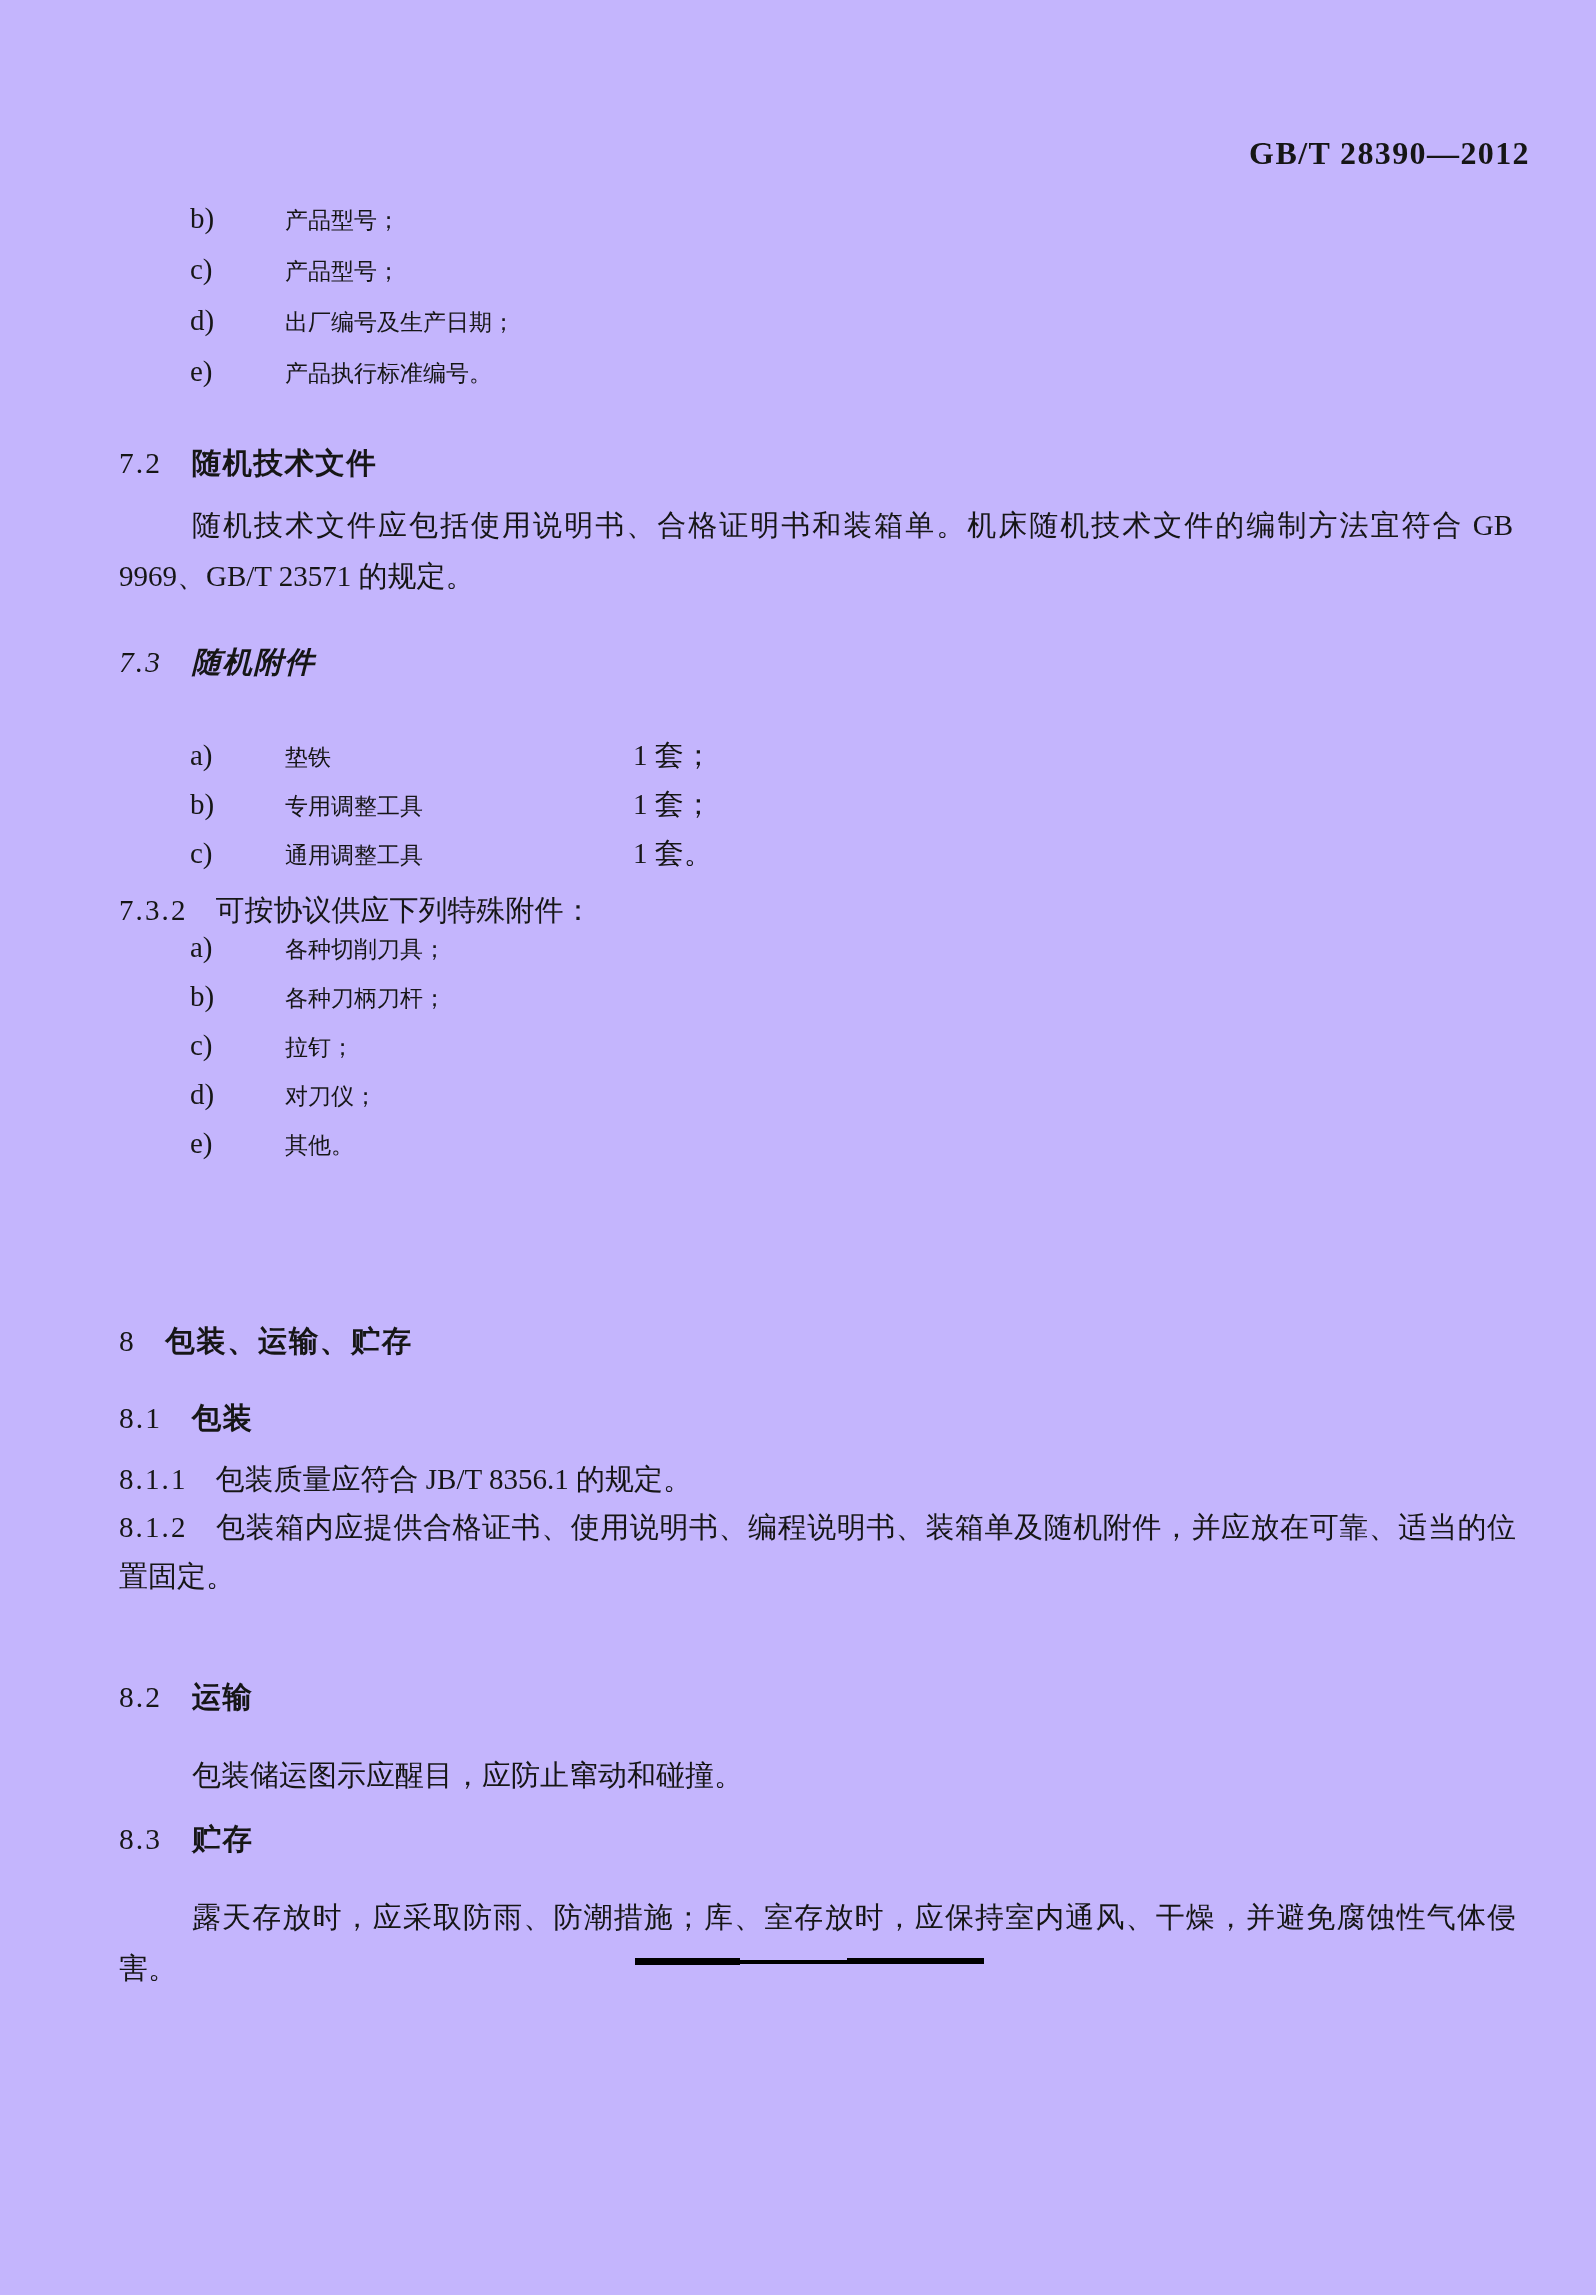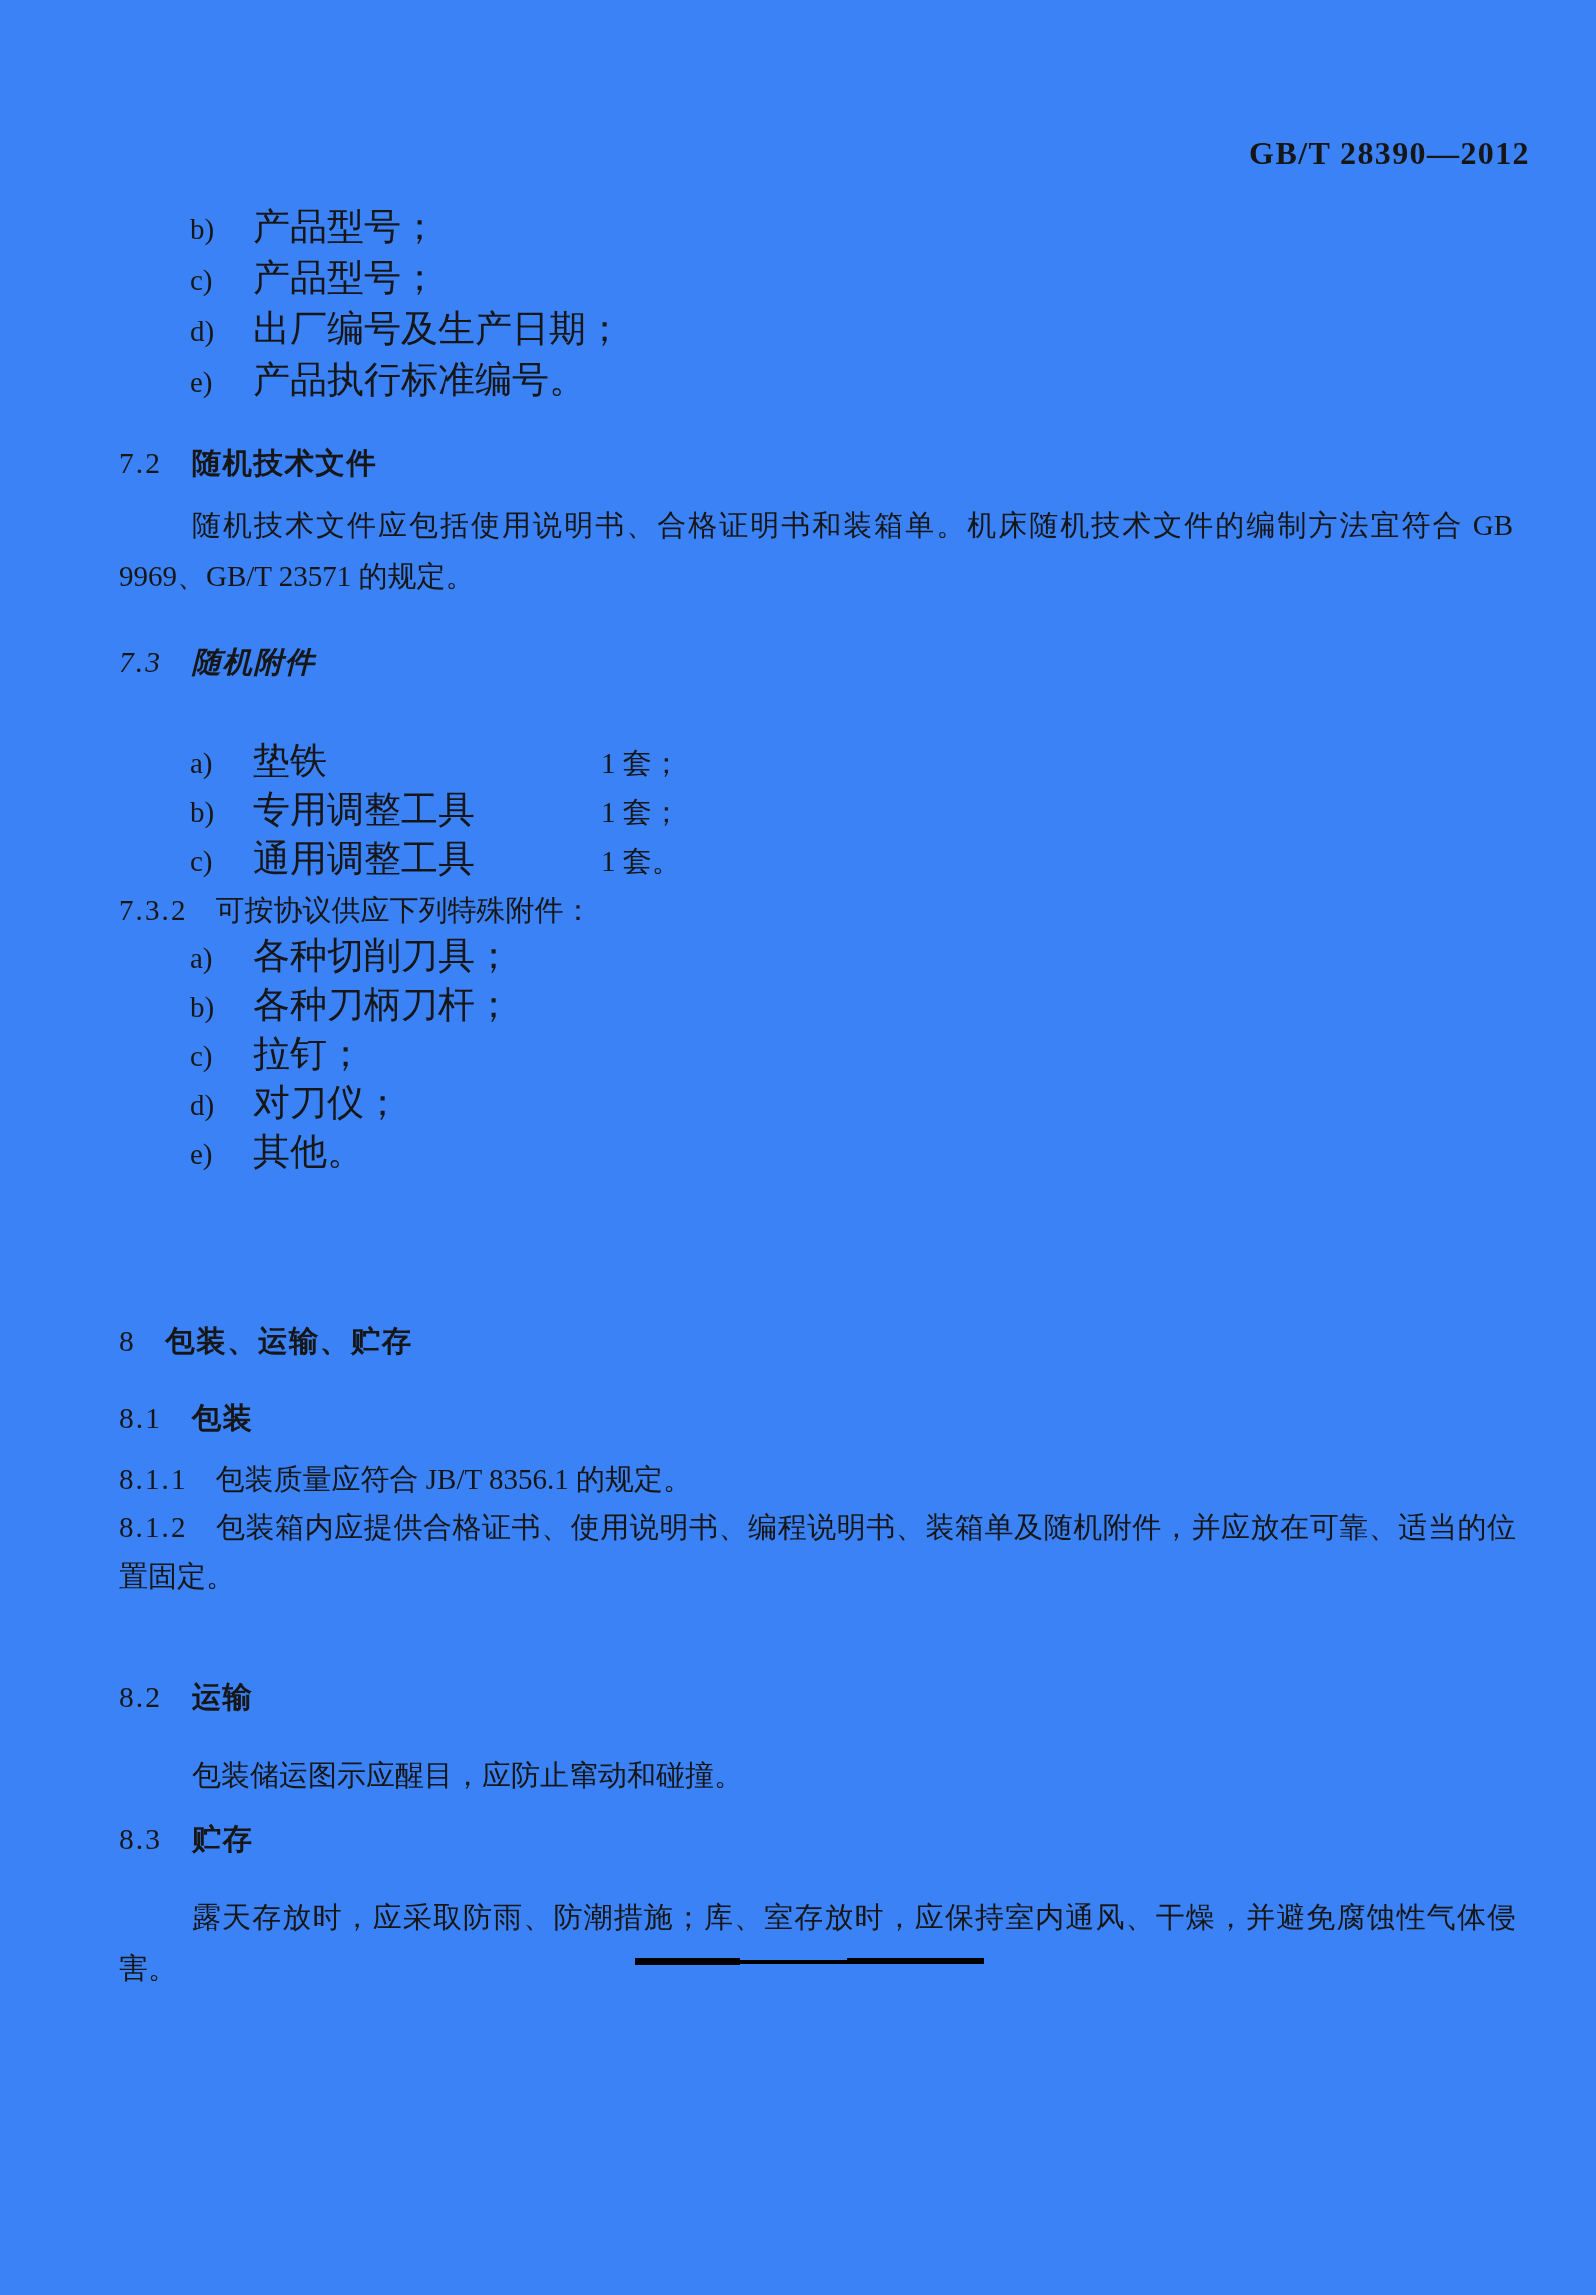--- a/index.html
+++ b/index.html
@@ -1,19 +1,19 @@
 <!DOCTYPE html>
 <html lang="zh" style="font-size:11.2px"><head>
 <meta charset="utf-8">
 <style>
   html,body { margin:0; padding:0; background:#e8e8e8; }
   .page {
     position:relative;
     width:1597px; height:2295px;
-    background:#3b82f6;
+    background:#c4b5fd;
     overflow:hidden;
     font-family:"Liberation Serif","DejaVu Serif",serif;
     color:#161616;
   }
   .abs { position:absolute; }
 
   
   .doc-header {
     top:135px; right:67px;
     font-size:32px; font-weight:bold;
@@ -21,21 +21,21 @@
     font-family:"Liberation Serif","DejaVu Serif",serif;
   }
 
   
   .letter-list { display:block; }
   .letter-row { display:flex; align-items:baseline; }
   .letter-row .letter {
     flex:0 0 63px;
     font-size:29px;
   }
-  .letter-row .item-text { font-size:37px; }
+  .letter-row .item-text { font-size:23px;margin-left:32px; }
   .toplist .letter-row { height:51px; }
   .acclist .letter-row, .speclist .letter-row { height:49px; }
   .acclist .item-text { flex:0 0 348px; }
   .acclist .item-qty { font-size:29px; }
 
   
   .heading { font-size:29.5px; white-space:nowrap; }
   .heading .num { letter-spacing:2.1px; }
   .heading .title {
     font-family:"Liberation Sans","DejaVu Sans",sans-serif;

